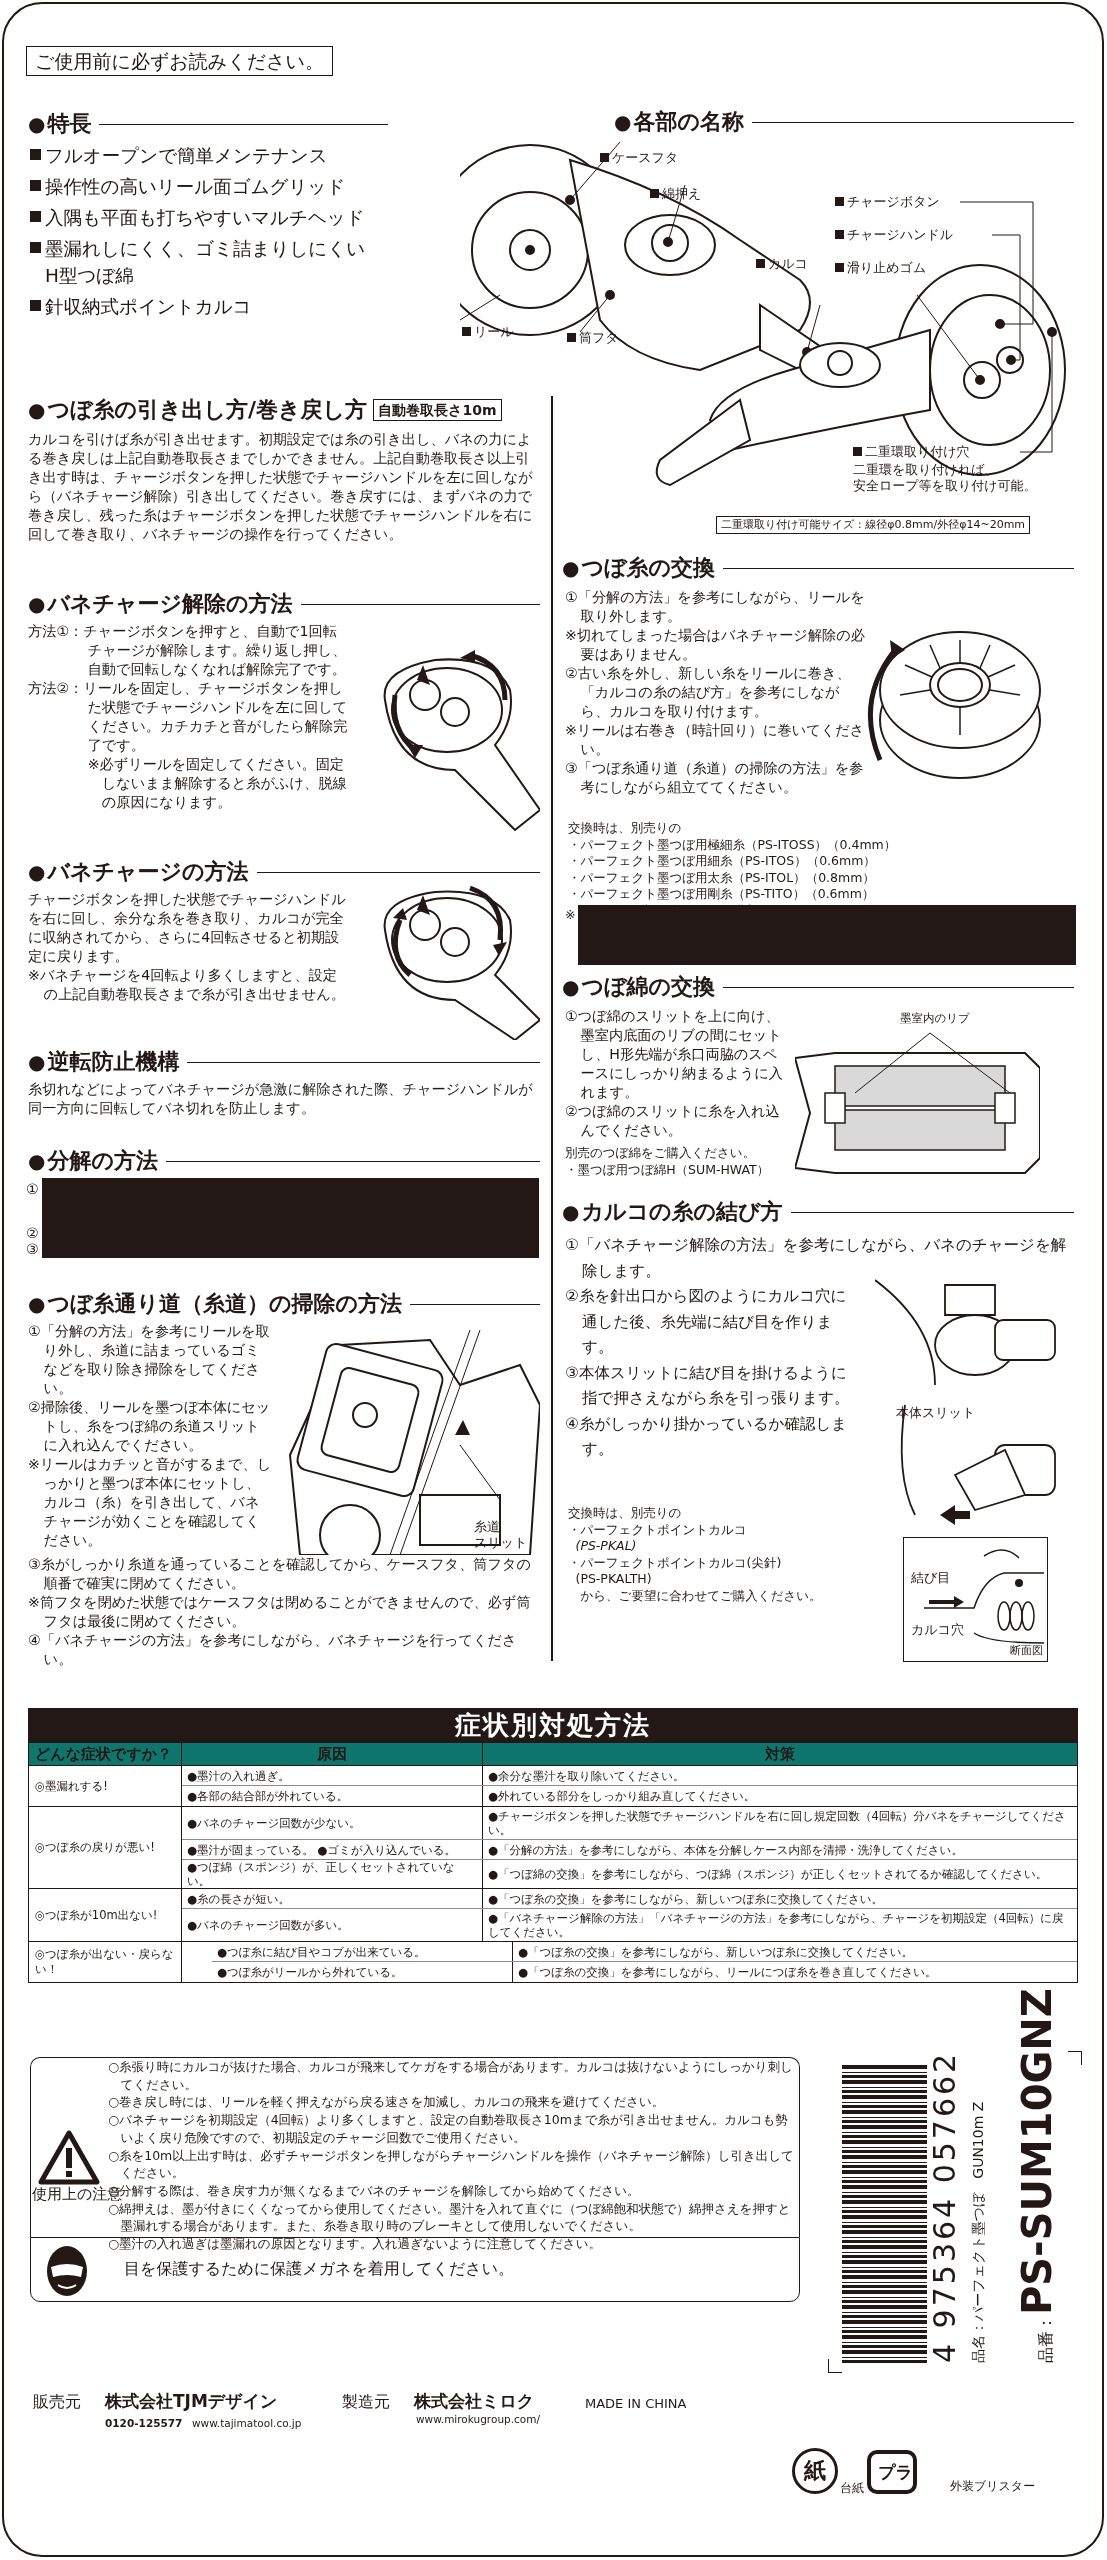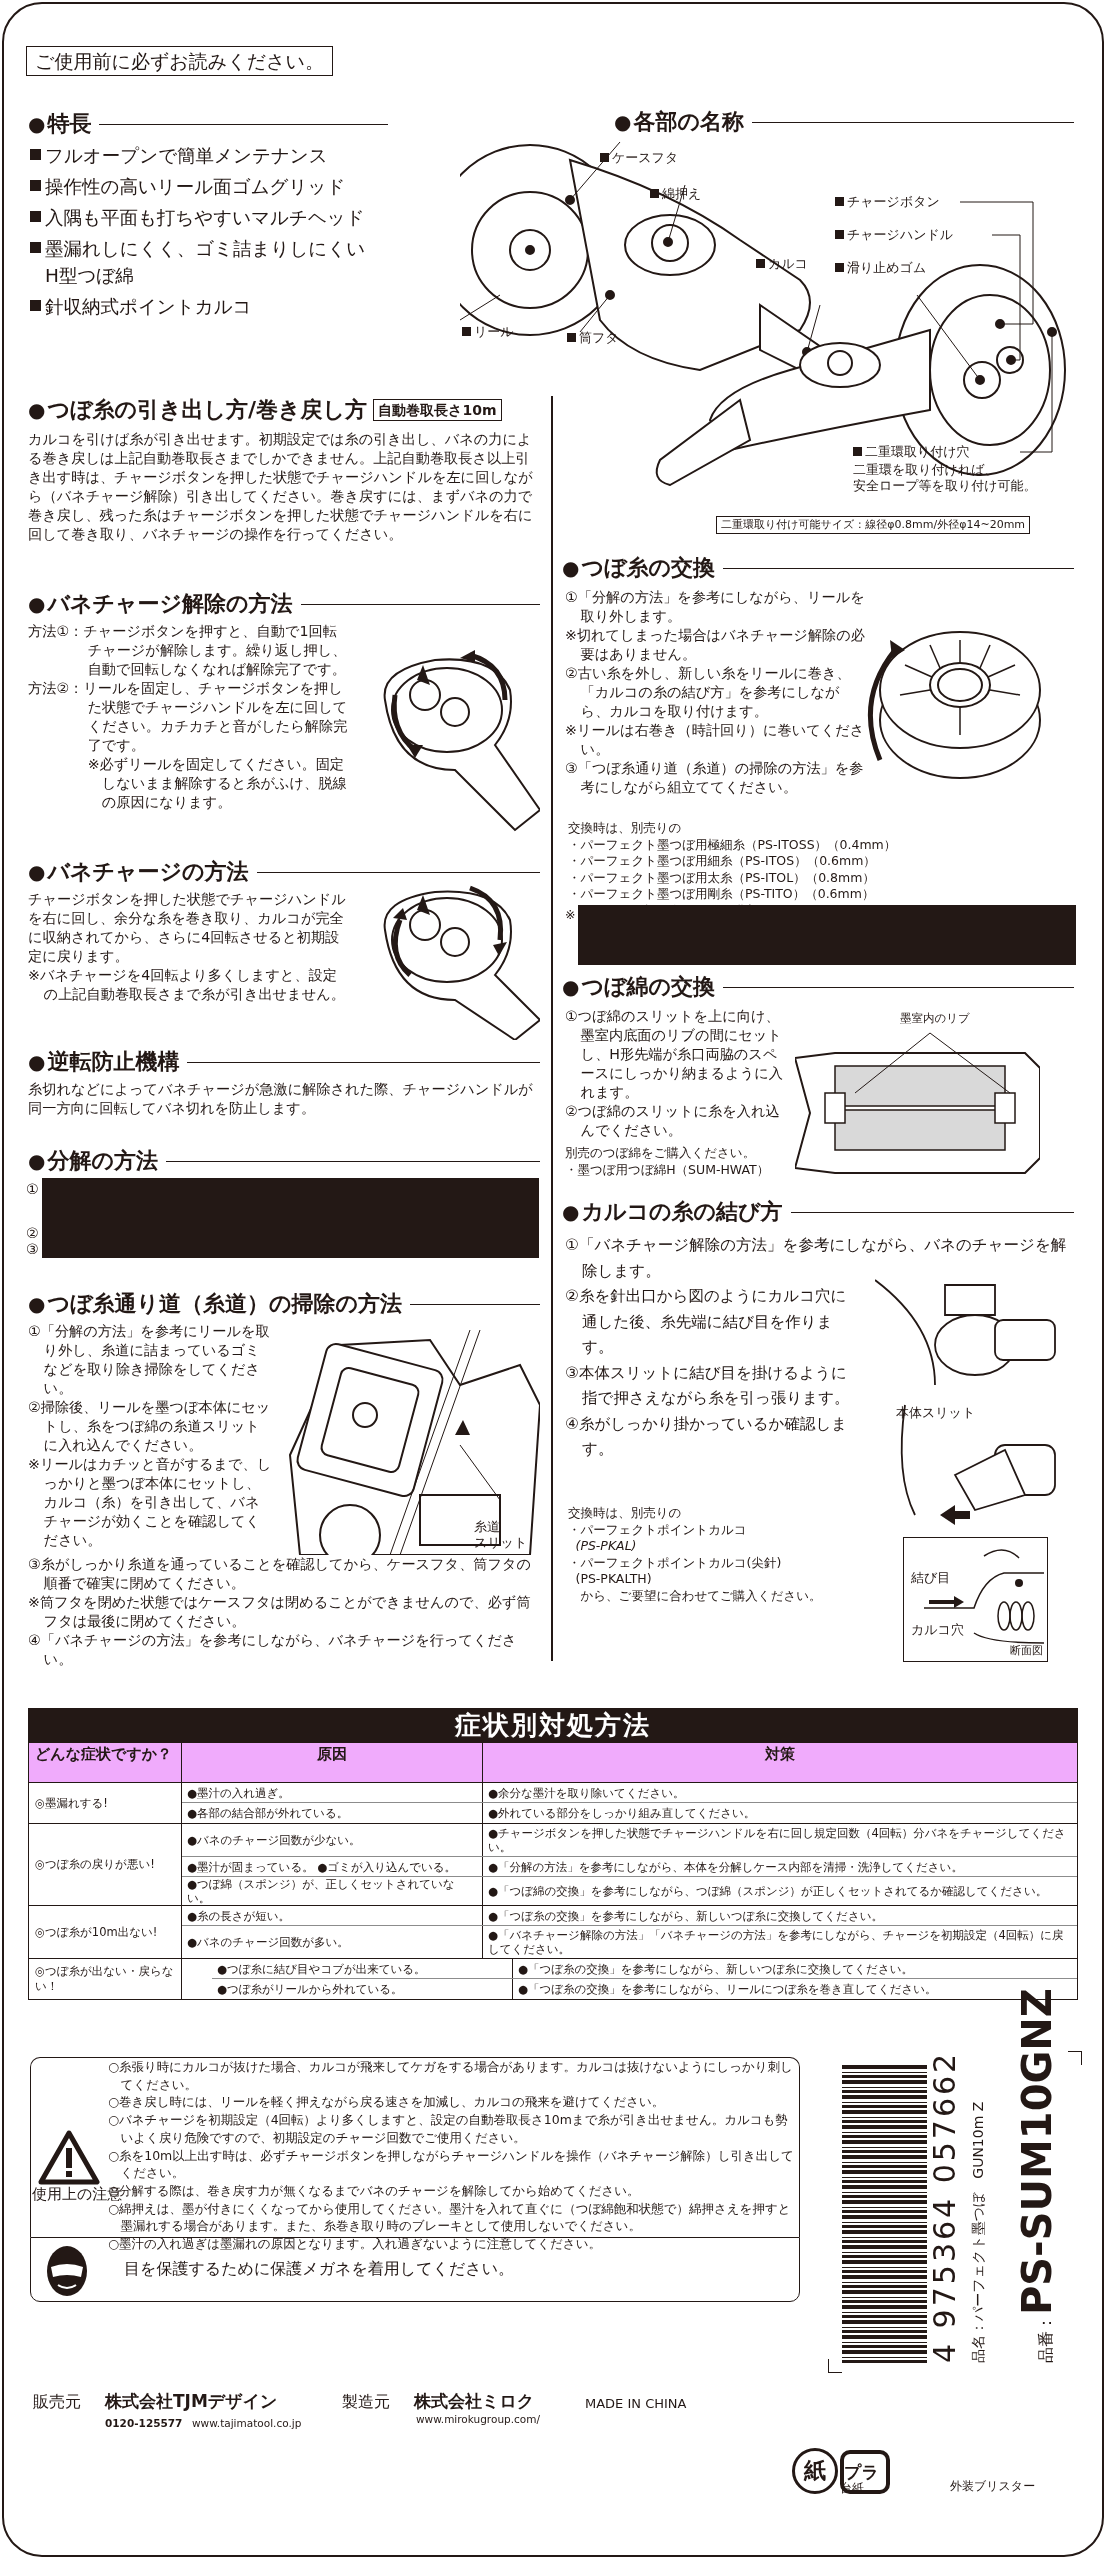--- a/index.html
+++ b/index.html
@@ -42,21 +42,21 @@
   .blackout { position: absolute; background: #231815; }
 
   .label { position: absolute; font-size: 13px; white-space: nowrap; line-height: 16px; }
   .label .sq { display: inline-block; width: 9px; height: 9px; background: #231815; margin-right: 3px; vertical-align: 0; }
 
   .illus { position: absolute; }
 
   .size-box { position: absolute; border: 1.5px solid #231815; font-size: 11px; padding: 1px 4px; white-space: nowrap; line-height: 14px; }
   .ts-title { position: absolute; left: 28px; top: 1708px; width: 1050px; height: 34px; background: #231815; color: #fff; font-size: 26px; text-align: center; line-height: 34px; font-weight: bold; letter-spacing: 2px; }
   .ts-grid { position: absolute; left: 28px; top: 1742px; width: 1050px; border: 1.5px solid #231815; }
-  .ts-head { display: flex; background: #f0abfc; border-bottom: 1.5px solid #231815; height: 40px; }
+  .ts-head { display: flex; background: #0f766e; border-bottom: 1.5px solid #231815; height: 23px; }
   .ts-head div { font-size: 15px; font-weight: bold; line-height: 23px; }
   .c1 { width: 153px; padding-left: 6px; border-right: 1px solid #231815; }
   .c2 { width: 301px; border-right: 1px solid #231815; }
   .c3 { flex: 1; }
   .ts-head .c2, .ts-head .c3 { text-align: center; }
   .ts-group { display: flex; border-bottom: 1px solid #231815; }
   .ts-group:last-child { border-bottom: none; gap: 30px; }
   .ts-sym { width: 153px; border-right: 1px solid #231815; font-size: 11.5px; padding: 0 6px; display: flex; align-items: center; line-height: 15px; }
   .ts-rows { flex: 1; }
   .ts-row { display: flex; border-bottom: 1px solid #8c8c8c; min-height: 20px; }
@@ -505,14 +505,14 @@
     <div class="abs" style="left:22px; top:108px; font-size:30px; letter-spacing:3px; white-space:nowrap; line-height:34px;">4 975364 057662</div>
     <div class="abs" style="left:22px; top:150px; font-size:14px; white-space:nowrap;">品名：パーフェクト墨つぼ　GUN10m Z</div>
     <div class="abs" style="left:22px; top:195px; white-space:nowrap; line-height:44px;">
       <span style="font-size:16px;">品番：</span><span style="font-size:40px; font-weight:bold;">PS-SUM10GNZ</span>
     </div>
   </div>
 </div>
 
 <div class="abs" style="left:792px; top:2448px; width:46px; height:46px; border:3px solid #231815; border-radius:50%; text-align:center; line-height:40px; font-weight:bold; font-size:22px;">紙</div>
 <div class="footer-row" style="left:840px; top:2480px; font-size:12px;">台紙</div>
-<div class="abs" style="left:840px; top:2450px; width:50px; height:44px; border:4px solid #231815; border-radius:10px; text-align:left; line-height:36px; font-weight:bold; font-size:17px;">プラ</div>
+<div class="abs" style="left:867px; top:2450px; width:50px; height:44px; border:4px solid #231815; border-radius:10px; text-align:right; line-height:36px; font-weight:bold; font-size:17px;">プラ</div>
 <div class="footer-row" style="left:950px; top:2478px; font-size:12px;">外装ブリスター</div>
 
 </body></html>

